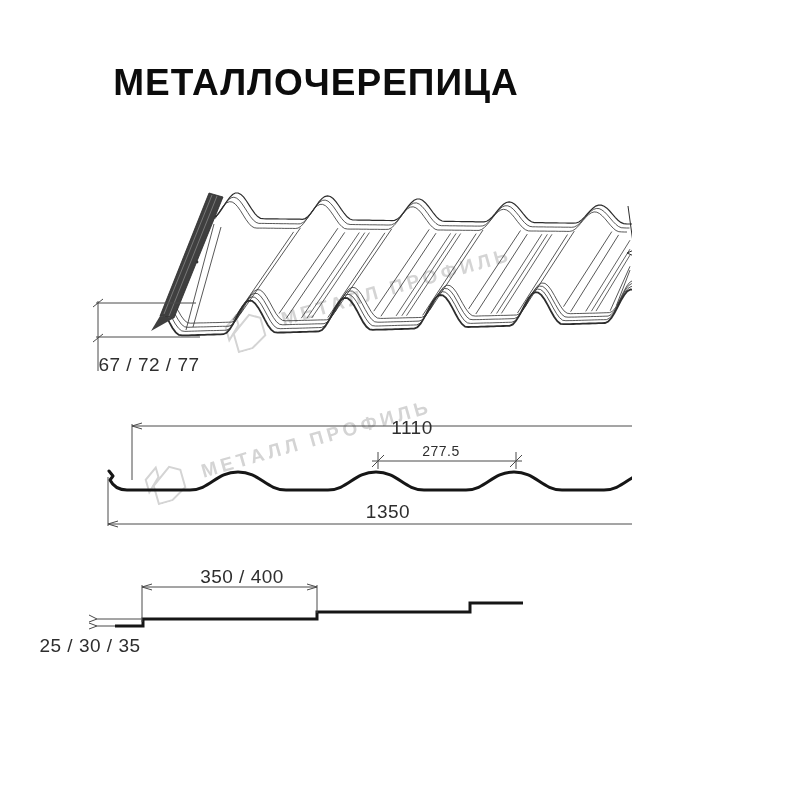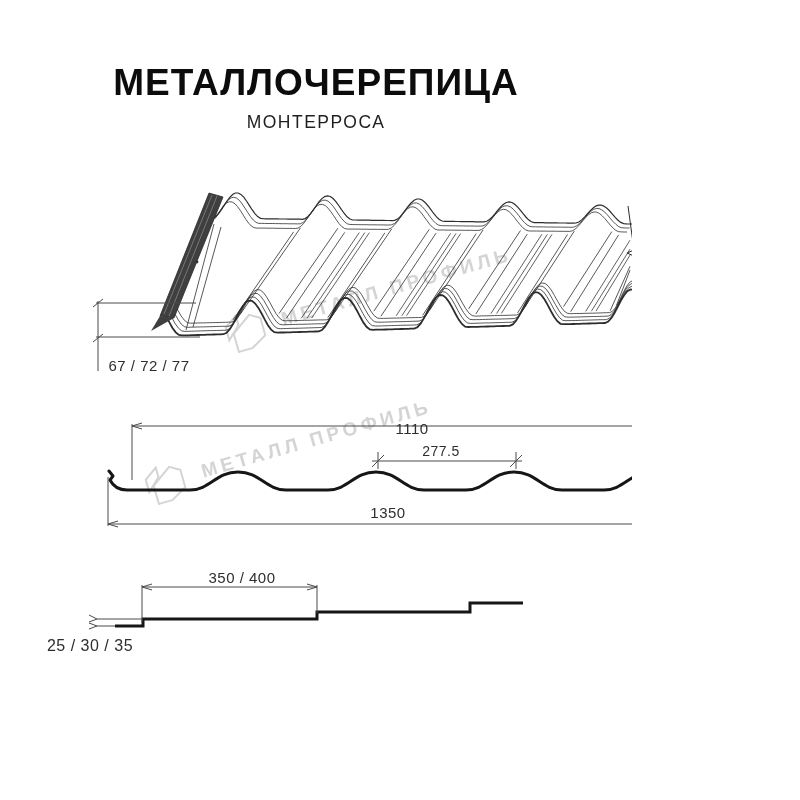--- a/index.html
+++ b/index.html
@@ -8,33 +8,32 @@
   header{position:absolute;top:64px;left:0;width:100%;text-align:center;z-index:3;}
   h1{margin:0;font-size:37px;line-height:1.05;font-weight:bold;letter-spacing:1px;color:#0c0c0c;}
   .subtitle{margin-top:9px;font-size:17.5px;font-weight:500;letter-spacing:1.5px;color:#1f1f1f;}
   .canvas{position:absolute;inset:0;}
   svg.draw{position:absolute;left:0;top:0;z-index:2;}
   .wm{position:absolute;display:flex;align-items:center;gap:12px;z-index:1;
       transform-origin:0 50%;color:#d4d4d4;white-space:nowrap;}
   .wm-text{font-size:19px;font-weight:bold;letter-spacing:4px;color:#d4d4d4;}
   #wm1{left:226px;top:316px;transform:rotate(-16deg);}
   #wm2{left:146px;top:468px;transform:rotate(-16deg);}
-  .lbl{position:absolute;z-index:3;transform:translate(-50%,-50%);font-size:15px;
+  .lbl{position:absolute;z-index:3;transform:translate(-50%,-50%);font-size:19px;
        color:#2e2e2e;letter-spacing:0.5px;white-space:nowrap;}
   #lbl-module{font-size:14px;}
   #lbl-height42{font-size:14px;transform:translate(-50%,-50%) rotate(-90deg);}
-  #lbl-stepheight{font-size:16px;text-align:center;}
+  #lbl-stepheight{font-size:19px;text-align:center;}
 </style>
 </head>
 <body>
 
 <div class="page">
   <header>
     <h1>МЕТАЛЛОЧЕРЕПИЦА</h1>
-    <div class="subtitle">МОНТЕРРОСА</div>
   </header>
 
   <div class="canvas">
 
     <div class="wm" id="wm1">
       <svg width="46" height="40" viewBox="0 0 46 40">
         <path d="M2,25 L2,12 L15,3 L15,13 Z" fill="none" stroke="#d4d4d4" stroke-width="2"></path>
         <path d="M8,39 L8,20 L28,6 L38,12 L38,30 L22,39 Z" fill="none" stroke="#d4d4d4" stroke-width="2"></path>
       </svg>
       <span class="wm-text">МЕТАЛЛ ПРОФИЛЬ</span>

